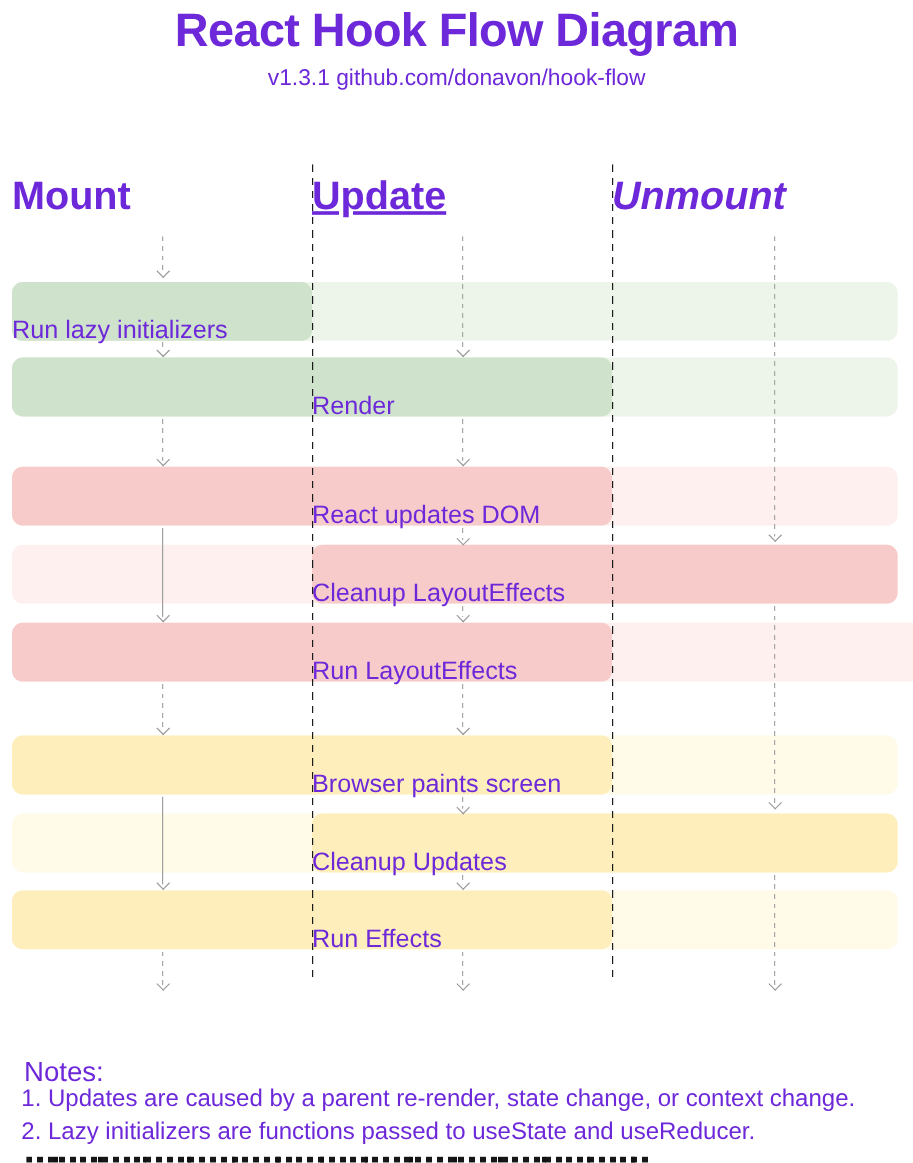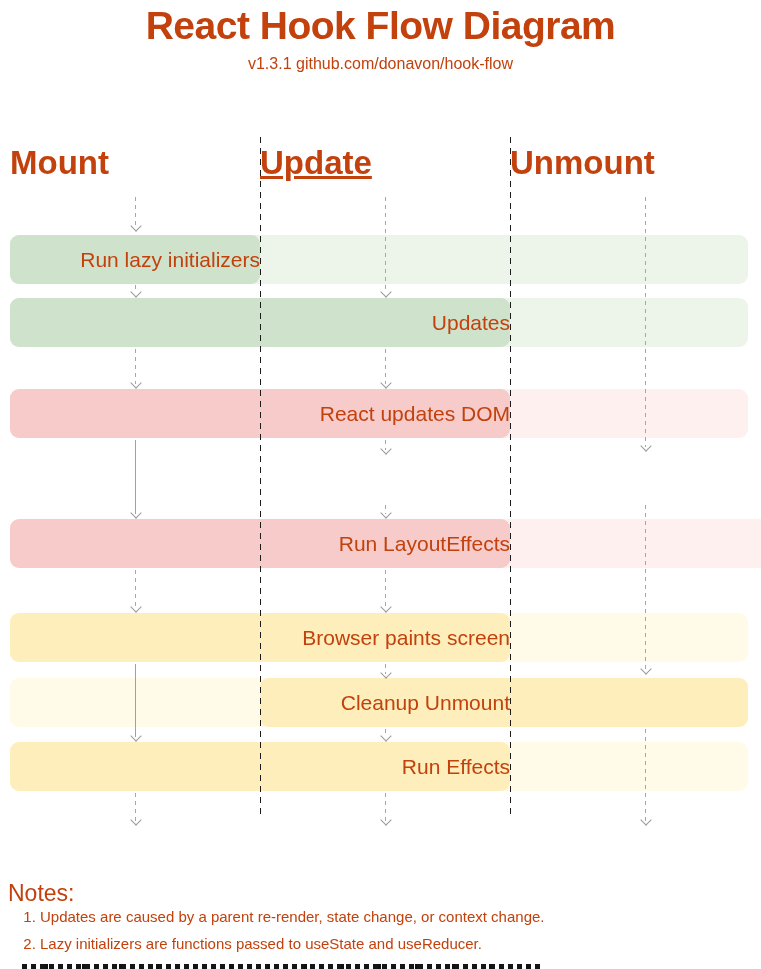--- a/index.html
+++ b/index.html
@@ -1,118 +1,122 @@
 <!DOCTYPE html>
 <html><head>
 <meta charset="utf-8">
 <style>
   html,body{margin:0;padding:0;background:#fff;}
   .canvas{
     position:relative;width:761px;height:969px;background:#fff;overflow:hidden;
-    font-family:"Liberation Sans","DejaVu Sans",sans-serif;color:#c2410c;
+    font-family:"Liberation Sans","DejaVu Sans",sans-serif;color:#6d28d9;
   }
   .title{
     position:absolute;top:4px;left:0;width:761px;text-align:center;
     font-size:39px;font-weight:bold;letter-spacing:-0.5px;
   }
   .subtitle{
-    position:absolute;top:55px;left:0;width:761px;text-align:center;font-size:16px;
+    position:absolute;top:55px;left:0;width:761px;text-align:center;font-size:19px;
   }
   .col-header{
     position:absolute;top:144px;text-align:left;font-size:33px;font-weight:bold;
   }
   .sep{
     position:absolute;top:137px;height:681px;width:1px;
     background:repeating-linear-gradient(180deg,#1b1b1b 0 6px,transparent 6px 11px);
     z-index:3;
   }
   .bar{position:absolute;left:10px;width:738px;height:49px;border-radius:9px;z-index:1;}
   .seg{position:absolute;top:0;height:49px;border-radius:9px;}
   .seg-mount{left:0;width:250px;}
   .seg-mount-update{left:0;width:500px;}
   .seg-update-unmount{left:250px;width:488px;}
   .green-light{background:#edf4ea;} .green-dark{background:#cfe2cb;}
   .red-light{background:#fdf0ef;}   .red-dark{background:#f6cbca;}
   .yellow-light{background:#fffbe8;}.yellow-dark{background:#fdeebb;}
   .bar-label{
-    position:absolute;top:0;height:66px;line-height:49px;font-size:21px;
-    text-align:right;white-space:nowrap;z-index:2;
+    position:absolute;top:16px;height:66px;line-height:49px;font-size:21px;
+    text-align:left;white-space:nowrap;z-index:2;
   }
   .lbl-mount{left:0;width:250px;}
   .lbl-update{left:250px;width:250px;}
   .arrow{position:absolute;width:9px;margin-left:-4.5px;z-index:4;}
   .arrow::before{
     content:'';position:absolute;left:4px;top:0;bottom:3px;width:1px;
   }
   .arrow.dashed::before{
     background:repeating-linear-gradient(180deg,#a6a6a6 0 4px,transparent 4px 8px);
   }
   .arrow.solid::before{background:#a0a0a0;}
   .arrow::after{
     content:'';position:absolute;left:1px;bottom:0;width:7px;height:7px;
     border-right:1.5px solid #9a9a9a;border-bottom:1.5px solid #9a9a9a;
     transform:rotate(45deg);
   }
-  .notes-heading{position:absolute;left:8px;top:880px;font-size:23px;}
+  .notes-heading{position:absolute;left:20px;top:880px;font-size:23px;}
   .notes-list{
     position:absolute;left:8px;top:908px;margin:0;padding:0 0 0 32px;
-    font-size:15px;
+    font-size:20px;
   }
   .notes-list li{margin-bottom:10px;line-height:17px;}
   .clipped-line{
     position:absolute;left:22px;top:964px;width:518px;height:5px;overflow:hidden;
     background:
       repeating-linear-gradient(90deg,transparent 0 23px,#111 23px 26px,transparent 26px 37px),
       repeating-linear-gradient(90deg,#161616 0 5px,transparent 5px 9px);
   }
 </style>
 </head>
 <body>
 
 <div class="canvas">
 
   <div class="title">React Hook Flow Diagram</div>
   <div class="subtitle">v1.3.1 github.com/donavon/hook-flow</div>
 
   <div class="col-header" style="left:10px;width:250px;">Mount</div>
   <div class="col-header" style="left:260px;width:250px;text-decoration:underline;">Update</div>
-  <div class="col-header" style="left:510px;width:251px;">Unmount</div>
+  <div class="col-header" style="left:510px;width:251px;font-style:italic;">Unmount</div>
 
   <div class="sep" style="left:260px;"></div>
   <div class="sep" style="left:510px;"></div>
 
   <div class="bar green-light" style="top:235px;">
     <div class="seg green-dark seg-mount"></div>
     <div class="bar-label lbl-mount">Run lazy initializers</div>
   </div>
 
   <div class="bar green-light" style="top:298px;">
     <div class="seg green-dark seg-mount-update"></div>
-    <div class="bar-label lbl-update">Updates</div>
+    <div class="bar-label lbl-update">Render</div>
   </div>
 
   <div class="bar red-light" style="top:389px;">
     <div class="seg red-dark seg-mount-update"></div>
     <div class="bar-label lbl-update">React updates DOM</div>
   </div>
 
+  <div class="bar red-light" style="top:454px;">
+    <div class="seg red-dark seg-update-unmount"></div>
+    <div class="bar-label lbl-update">Cleanup LayoutEffects</div>
+  </div>
 
   <div class="bar red-light" style="top:519px;padding-left:46px;">
     <div class="seg red-dark seg-mount-update"></div>
     <div class="bar-label lbl-update">Run LayoutEffects</div>
   </div>
 
   <div class="bar yellow-light" style="top:613px;">
     <div class="seg yellow-dark seg-mount-update"></div>
     <div class="bar-label lbl-update">Browser paints screen</div>
   </div>
 
   <div class="bar yellow-light" style="top:678px;">
     <div class="seg yellow-dark seg-update-unmount"></div>
-    <div class="bar-label lbl-update">Cleanup Unmount</div>
+    <div class="bar-label lbl-update">Cleanup Updates</div>
   </div>
 
   <div class="bar yellow-light" style="top:742px;">
     <div class="seg yellow-dark seg-mount-update"></div>
     <div class="bar-label lbl-update">Run Effects</div>
   </div>
 
   <div class="arrow dashed" style="left:135px;top:197px;height:33px;"></div>
   <div class="arrow dashed" style="left:135px;top:285px;height:11px;"></div>
   <div class="arrow dashed" style="left:135px;top:349px;height:38px;"></div>

